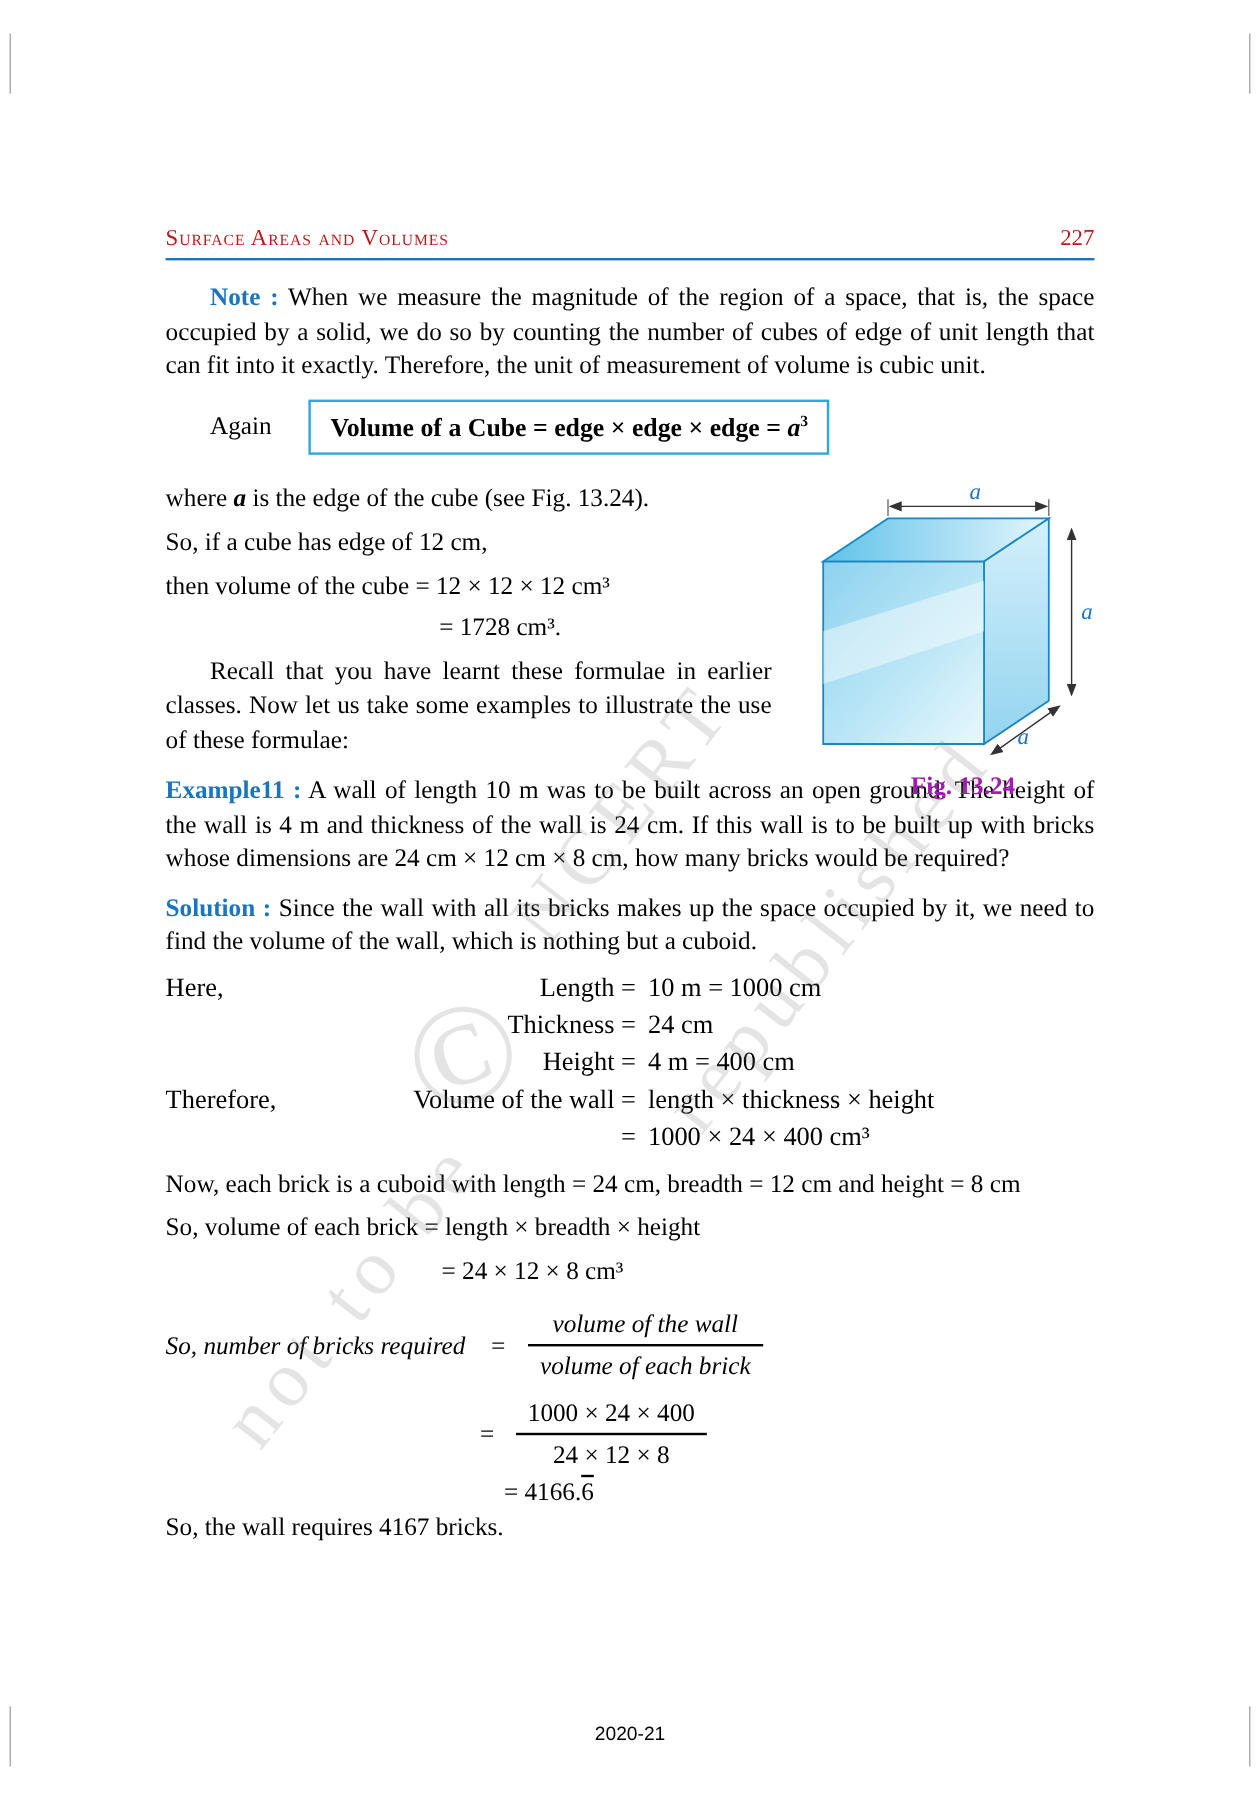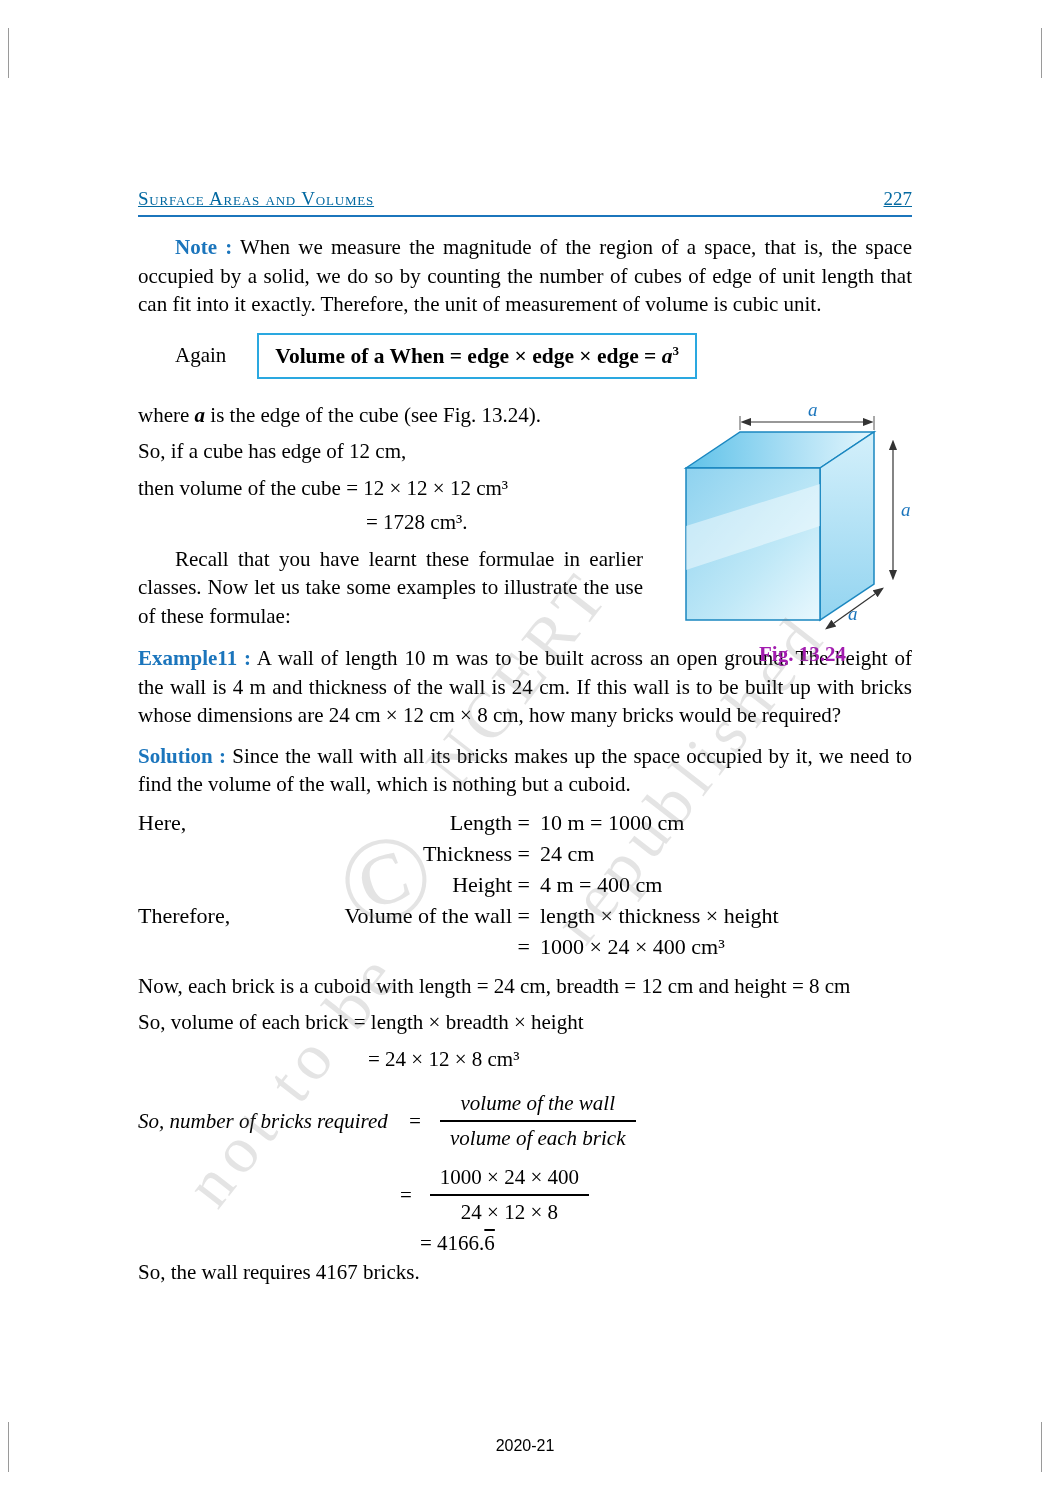--- a/index.html
+++ b/index.html
@@ -14,21 +14,21 @@
   .crop.bl { left:8px; top:1422px; height:50px; }
   .crop.br { left:1041px; top:1422px; height:50px; }
 
   .watermark { position:absolute; inset:0; pointer-events:none; z-index:5; color:rgba(120,120,120,0.20); }
   .wm { position:absolute; font-size:66px; letter-spacing:8px; transform:rotate(-52deg); white-space:nowrap; }
   .wm.sym { font-size:120px; letter-spacing:0; transform:rotate(-20deg); }
 
   .content { position:absolute; left:138px; width:774px; top:188px; z-index:2; }
 
   .hdr { display:flex; justify-content:space-between; align-items:baseline;
-         color:#0369a1; font-size:19px;text-decoration:underline; }
+         color:#b91c1c; font-size:19px; }
   .hdr .title { font-variant:small-caps; letter-spacing:0.8px; }
   .rule { border-bottom:2px solid #1b75bc; margin-top:5px; }
 
   p, .line { font-size:21px; line-height:28.5px; }
   .just { text-align:justify; }
   .indent { text-indent:37px; }
   .blue-label { color:#1b75bc; font-weight:bold; }
 
   .note-para { margin-top:16px; }
 
@@ -96,21 +96,21 @@
   <div class="hdr">
     <span class="title">Surface Areas and Volumes</span>
     <span>227</span>
   </div>
   <div class="rule"></div>
 
   <p class="note-para just indent"><span class="blue-label">Note :</span><span> When we measure the magnitude of the region of a space, that is, the space occupied by a solid, we do so by counting the number of cubes of edge of unit length that can fit into it exactly. Therefore, the unit of measurement of volume is cubic unit.</span></p>
 
   <div class="again-row">
     <span class="again-word line">Again</span>
-    <div class="formula-box"><span>Volume of a When = edge × edge × edge = </span><i class="bi">a</i><sup>3</sup></div>
+    <div class="formula-box"><span>Volume of a Cube = edge × edge × edge = </span><i class="bi">a</i><sup>3</sup></div>
   </div>
 
   <div class="where-line line"><span>where </span><span class="bi">a</span><span> is the edge of the cube (see Fig. 13.24).</span></div>
 
   <div class="soif-line line">So, if a cube has edge of 12 cm,</div>
   <div class="thenvol-line line">then volume of the cube = 12 × 12 × 12 cm³</div>
   <div class="eq1728 line">= 1728 cm³.</div>
 
   <p class="recall-para just indent">Recall that you have learnt these formulae in earlier classes. Now let us take some examples to illustrate the use of these formulae:</p>
 

